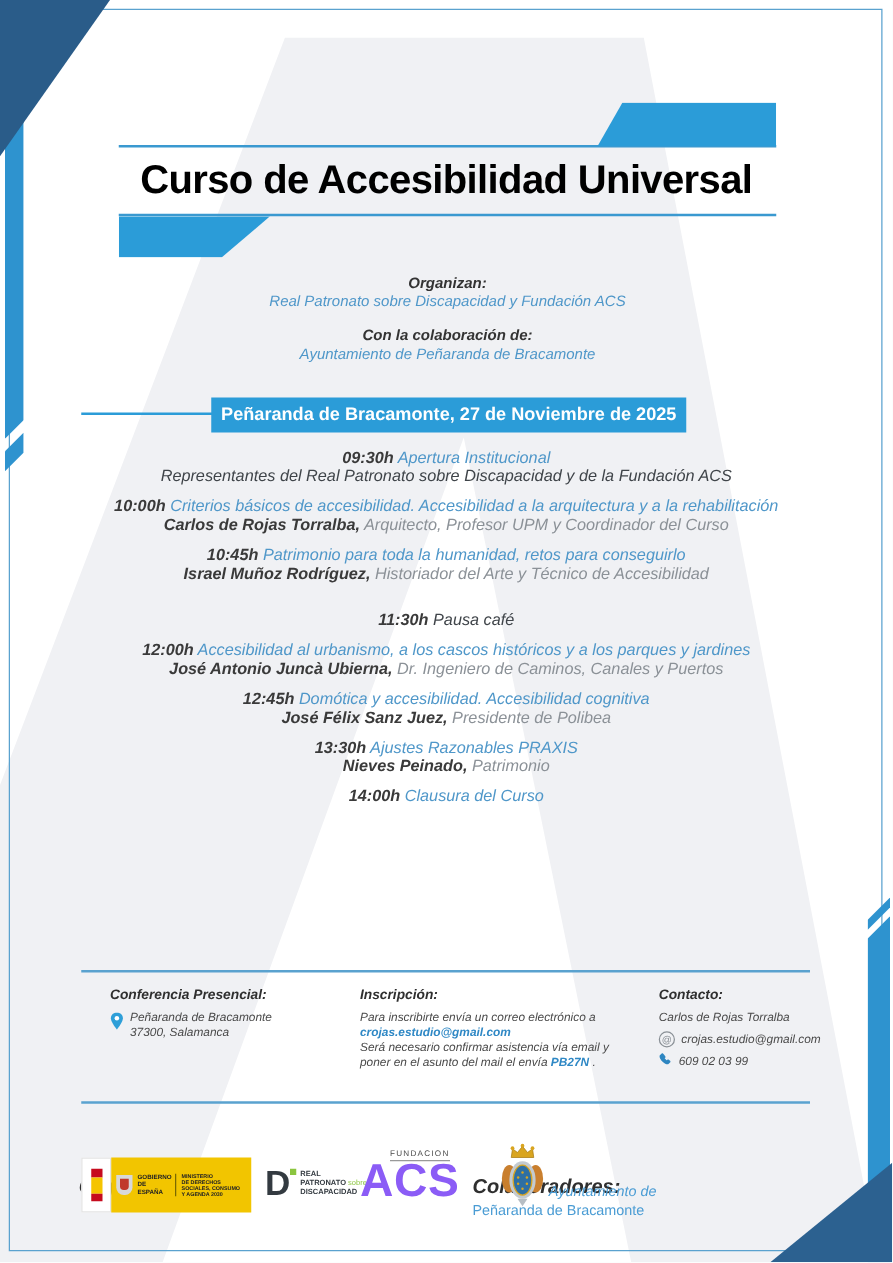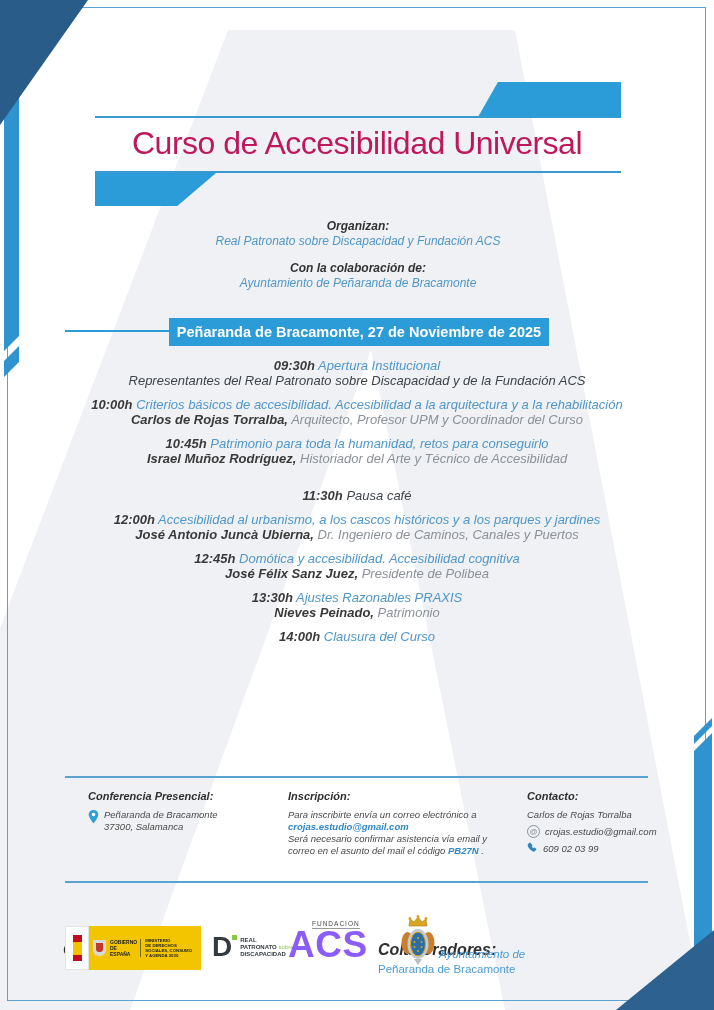--- a/index.html
+++ b/index.html
@@ -26,21 +26,21 @@
              clip-path:polygon(100% 0,100% 100%,0 100%);}
   
   .rule{position:absolute;background:#3a99d0;height:2px;z-index:2;}
   .rule-top{left:95px;top:116px;width:526px;}
   .rule-bottom{left:95px;top:171px;width:526px;}
   .acc-right{position:absolute;left:478px;top:82px;width:143px;height:35px;background:#2b9cd8;z-index:2;
              clip-path:polygon(20px 0,100% 0,100% 100%,0 100%);}
   .acc-left{position:absolute;left:95px;top:173px;width:121px;height:33px;background:#2b9cd8;z-index:2;
             clip-path:polygon(0 0,100% 0,68% 100%,0 100%);}
   .title{position:absolute;left:74px;top:122px;width:566px;margin:0;text-align:center;z-index:3;
-         font-size:32px;font-weight:normal;letter-spacing:-0.5px;color:#be185d;line-height:42px;}
+         font-size:32px;font-weight:bold;letter-spacing:-0.5px;color:#000000;line-height:42px;}
   
   .intro{position:absolute;left:95px;top:219px;width:526px;text-align:center;z-index:3;
          font-style:italic;font-size:12px;line-height:14px;}
   .intro .lbl{font-weight:bold;color:#333333;}
   .intro .val{color:#4f97c9;margin-top:1px;}
   .intro .sp{margin-top:13px;}
   
   .banner-rule{position:absolute;left:65px;top:330px;width:106px;height:2px;background:#2b9cd8;z-index:2;}
   .banner{position:absolute;left:169px;top:318px;width:380px;height:28px;background:#2b9cd8;z-index:3;
           color:#ffffff;font-weight:bold;font-size:14.5px;text-align:center;line-height:28px;}
@@ -182,21 +182,21 @@
       <div>Peñaranda de Bracamonte</div>
       <div>37300, Salamanca</div>
     </div>
   </div>
 
   <div class="fcol fc2">
     <div class="flabel">Inscripción:</div>
     <div>Para inscribirte envía un correo electrónico a</div>
     <div class="email-blue">crojas.estudio@gmail.com</div>
     <div>Será necesario confirmar asistencia vía email y</div>
-    <div><span>correo en el asunto del mail el código </span><span class="code">PB27N</span><span> .</span></div>
+    <div><span>poner en el asunto del mail el envía </span><span class="code">PB27N</span><span> .</span></div>
   </div>
 
   <div class="fcol fc3">
     <div class="flabel">Contacto:</div>
     <div>Carlos de Rojas Torralba</div>
     <div class="crow">
       <span class="at-badge">@</span>
       <span>crojas.estudio@gmail.com</span>
     </div>
     <div class="crow">

